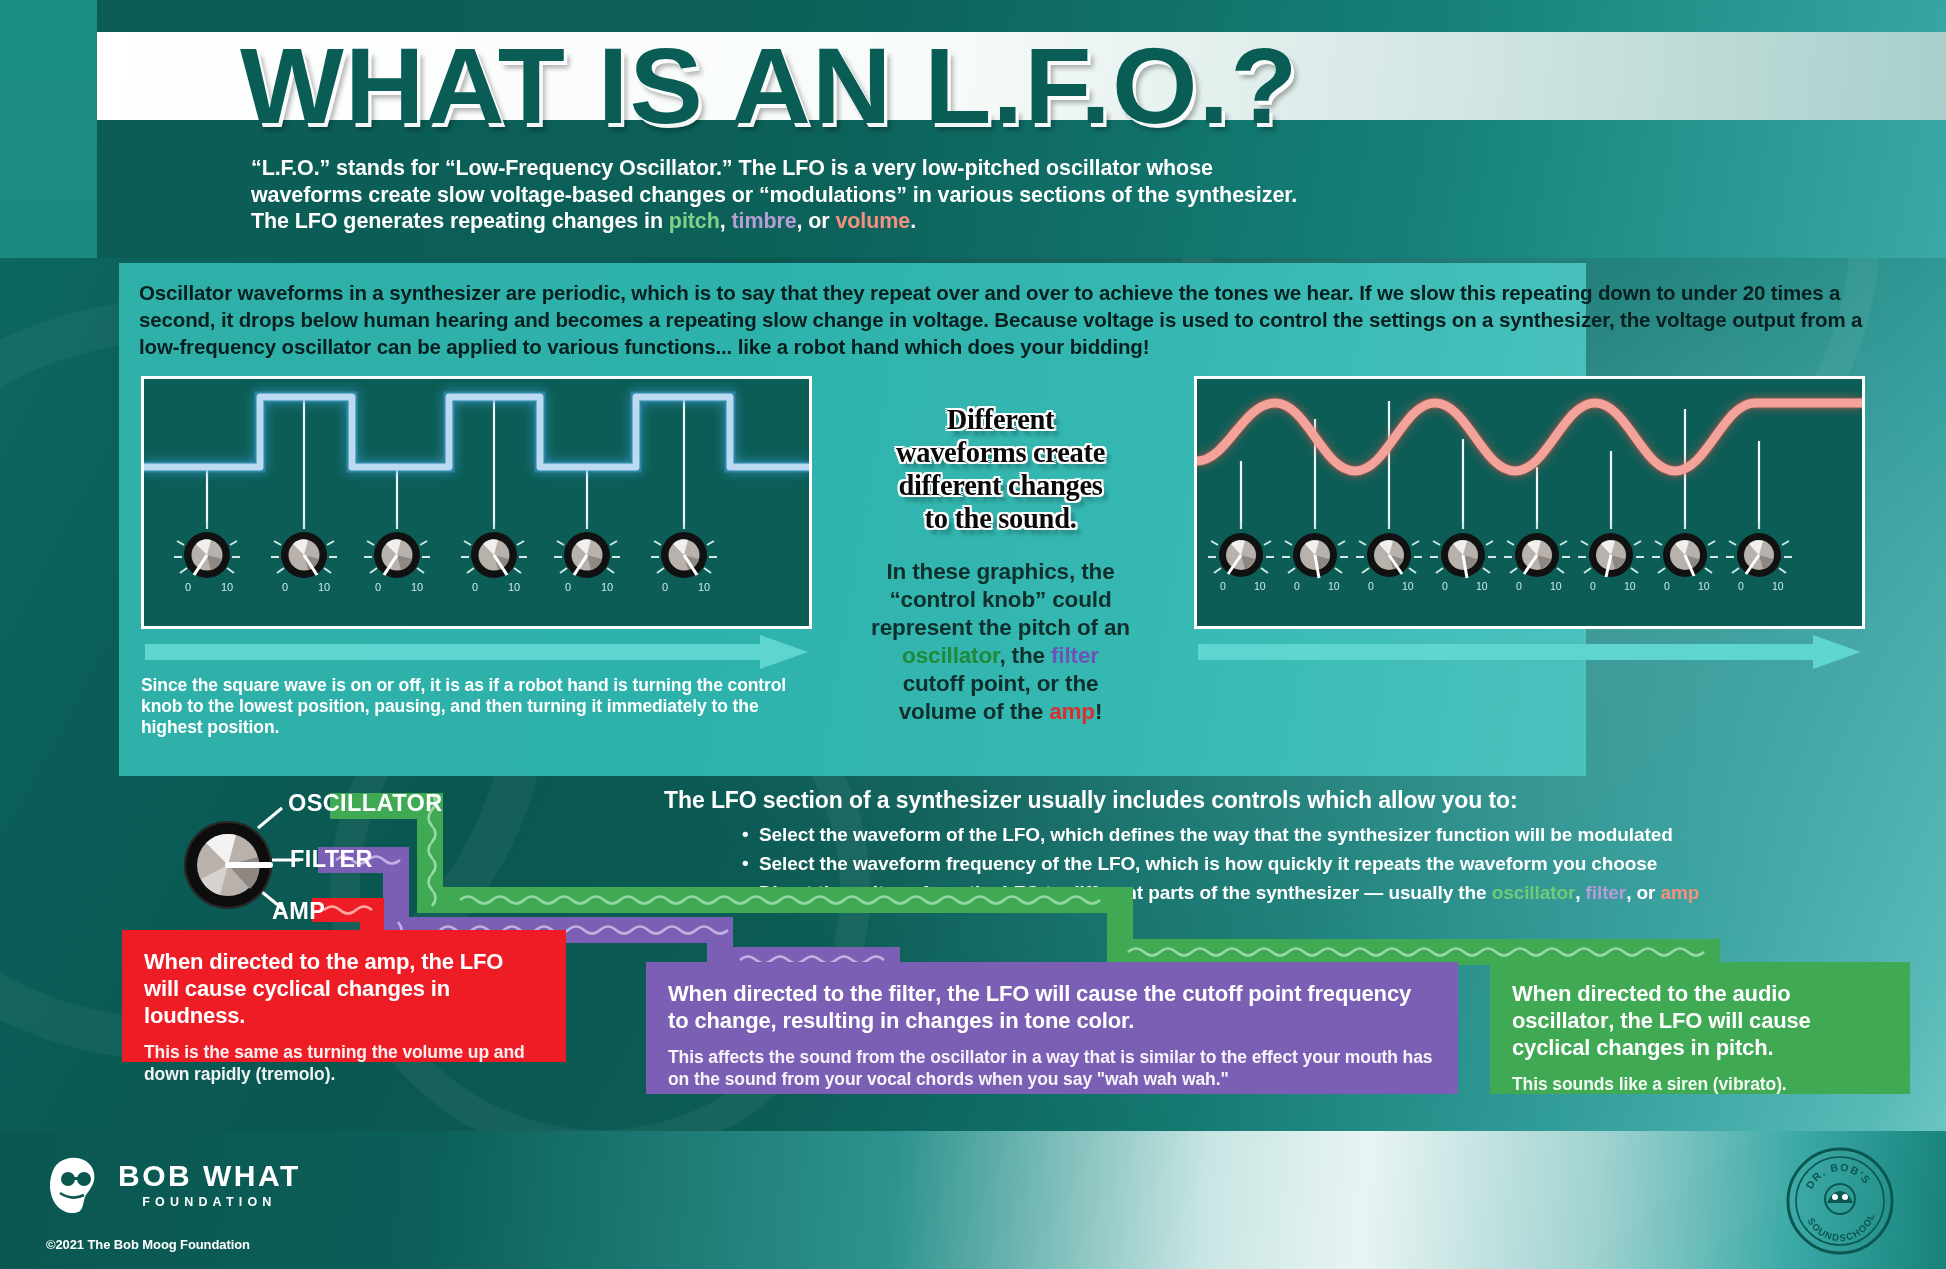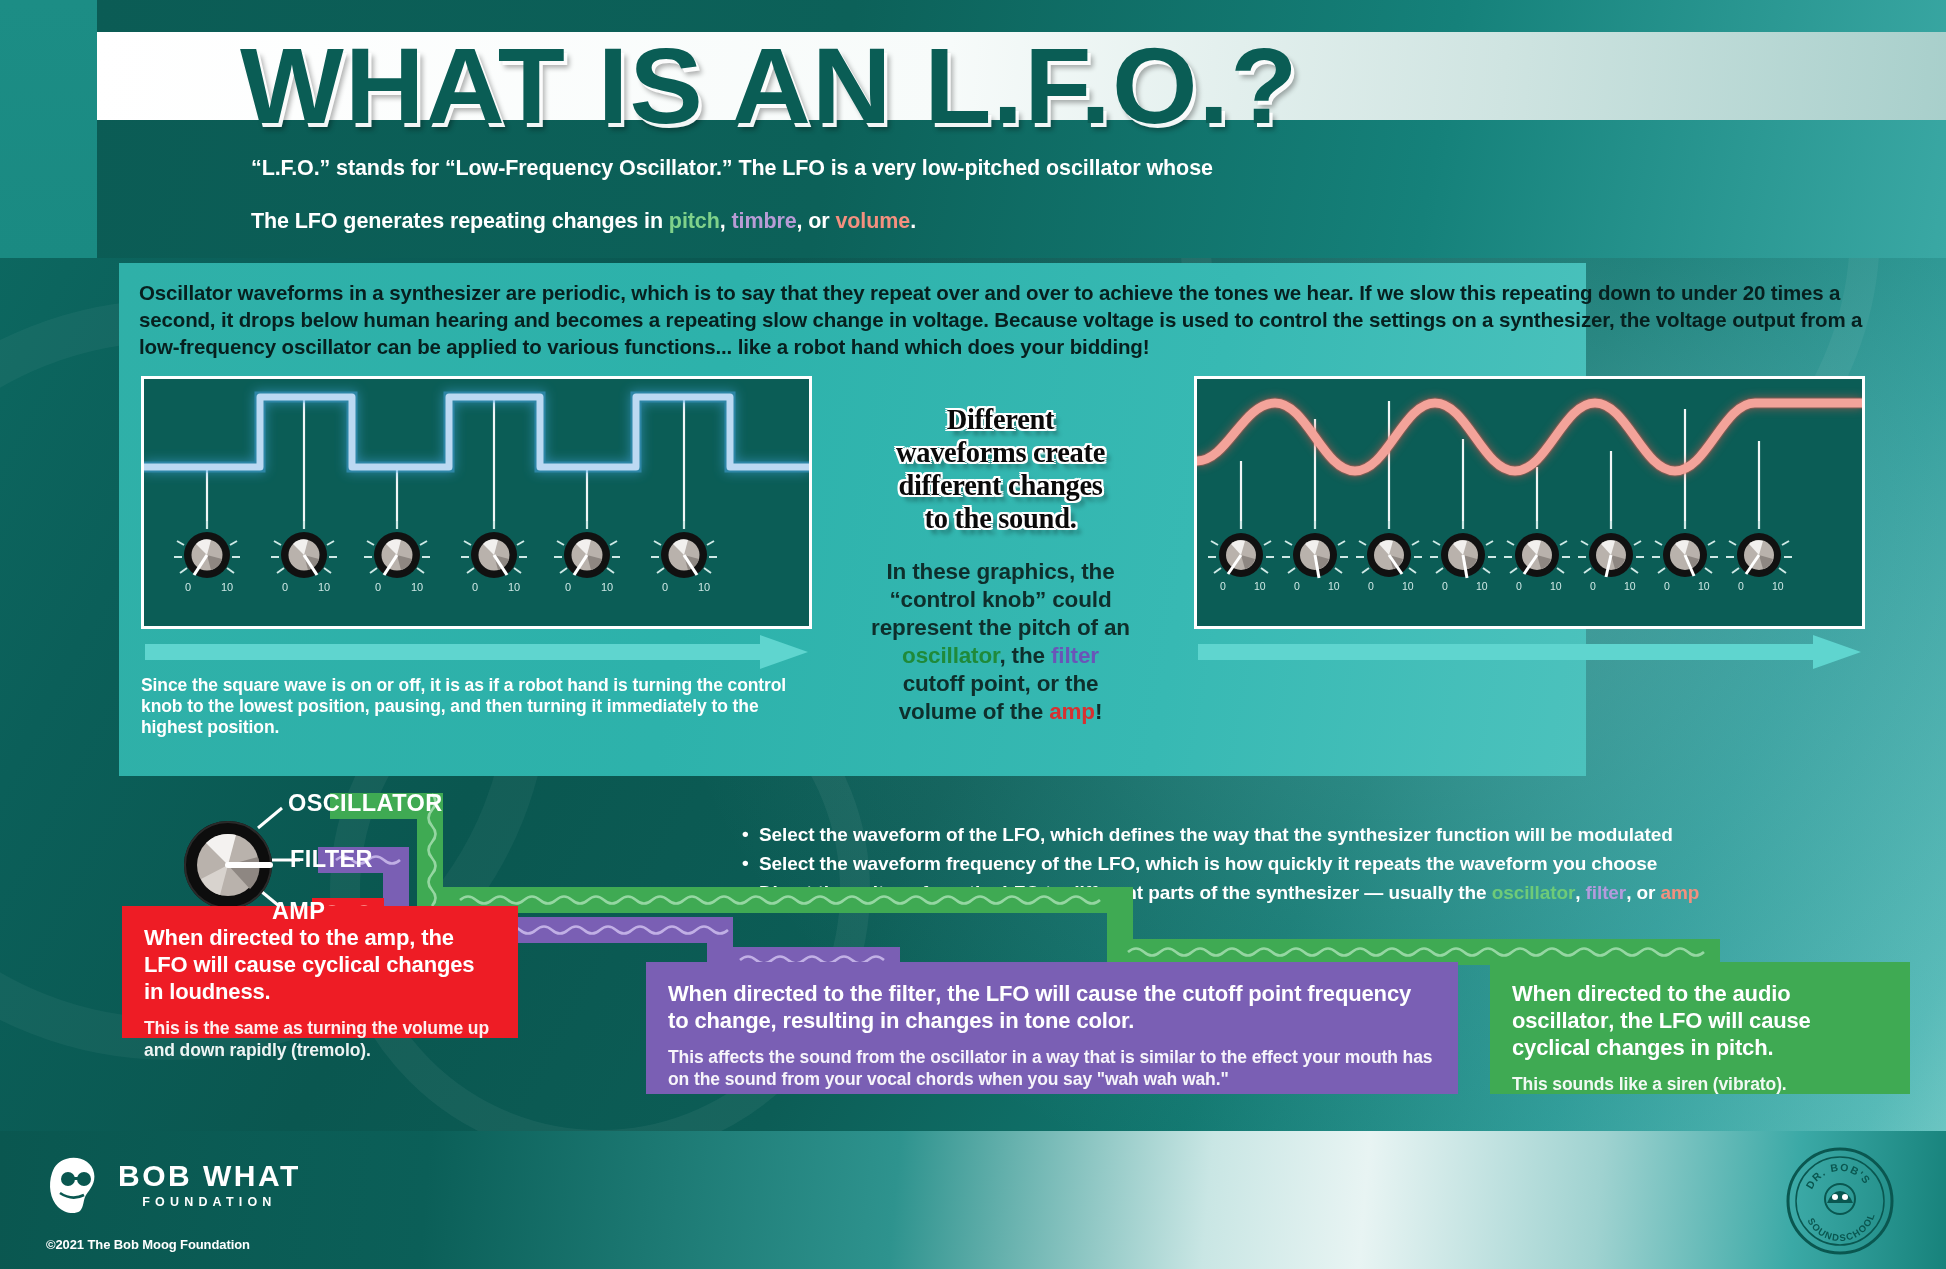--- a/index.html
+++ b/index.html
@@ -147,21 +147,21 @@
     position: absolute; z-index: 7; padding: 18px 22px 16px 22px;
   }
   .routebox .rb-title {
     color: #ffffff; font-size: 22px; font-weight: 700; line-height: 27px;
     letter-spacing: -0.15px;
   }
   .routebox .rb-sub {
     margin-top: 12px; color: rgba(255,255,255,0.93);
     font-size: 17.5px; font-weight: 600; line-height: 22px; letter-spacing: -0.1px;
   }
-  .rb-amp  { left: 122px;  top: 906px; width: 396px;  height: 132px; background: #ee1c25; }
+  .rb-amp  { left: 122px;  top: 930px; width: 444px;  height: 132px; background: #ee1c25; }
   .rb-fil  { left: 646px;  top: 962px; width: 812px;  height: 132px; background: #7a5fb4; }
   .rb-osc  { left: 1490px; top: 962px; width: 420px;  height: 132px; background: #3faa53; }
 
   
   .footer {
     position: absolute; left: 0; bottom: 0; width: 1946px; height: 138px;
     background: linear-gradient(95deg, #0a5750 0%, #0b5f58 22%, #2e938e 46%, #c9e6e4 62%, #e8f4f3 70%, #9fd2d0 82%, #3ba9a6 92%, #17827b 100%);
     z-index: 8;
   }
   .foot-logo { position: absolute; left: 46px; top: 22px; display: flex; align-items: center; gap: 14px; }
@@ -186,21 +186,21 @@
   <div class="bgblob2" style="left:330px; top:620px; width:540px; height:540px;"></div>
   <div class="bgblob2" style="left:1180px; top:-120px; width:700px; height:700px;"></div>
 
   <div class="hdr-dark"></div>
   <div class="leftstripe"></div>
   <div class="titleband"></div>
   <div class="title">WHAT IS AN L.F.O.?</div>
 
   <div class="subtitle">
     <span>“L.F.O.” stands for “Low-Frequency Oscillator.” The LFO is a very low-pitched oscillator whose</span><br>
-    <br>
+    <span>waveforms create slow voltage-based changes or “modulations” in various sections of the synthesizer.</span><br>
     <span>The LFO generates repeating changes in </span><span class="kw-pitch">pitch</span><span>, </span><span class="kw-timbre">timbre</span><span>, or </span><span class="kw-volume">volume</span><span>.</span>
   </div>
 
   <div class="panel">
     <div class="panel-intro">Oscillator waveforms in a synthesizer are periodic, which is to say that they repeat over and over to achieve the tones we hear.  If we slow this repeating down to under 20 times a second, it drops below human hearing and becomes a repeating slow change in voltage. Because voltage is used to control the settings on a synthesizer, the voltage output from a low-frequency oscillator can be applied to various functions... like a robot hand which does your bidding!</div>
 
     <div class="wavebox left">
       <svg width="665" height="247" viewBox="0 0 665 247">
         <defs>
           <filter id="glowSq" x="-60%" y="-60%" width="220%" height="220%">
@@ -530,20 +530,21 @@
         </g>
       </svg>
     </div>
 
     <svg class="arrow right" viewBox="0 0 663 34">
       <polygon points="0,9 615,9 615,0 663,17 615,34 615,25 0,25" fill="#5fd5cf"></polygon>
     </svg>
 
   </div>
 
+  <div class="lower-head">The LFO section of a synthesizer usually includes controls which allow you to:</div>
 
   <ul class="bullets">
     <li>Select the waveform of the LFO, which defines the way that the synthesizer function will be modulated</li>
     <li>Select the waveform frequency of the LFO, which is how quickly it repeats the waveform you choose</li>
     <li><span>Direct the voltage from the LFO to different parts of the synthesizer — usually the </span><span class="bw-osc">oscillator</span><span>, </span><span class="bw-fil">filter</span><span>, or </span><span class="bw-amp">amp</span></li>
   </ul>
 
   <svg class="bigknob-wrap" width="120" height="120" viewBox="0 0 120 120">
     <circle cx="60" cy="60" r="44" fill="#0d0d0d"></circle>
     <circle cx="60" cy="60" r="43" fill="none" stroke="#2a2a2a" stroke-width="2"></circle>

